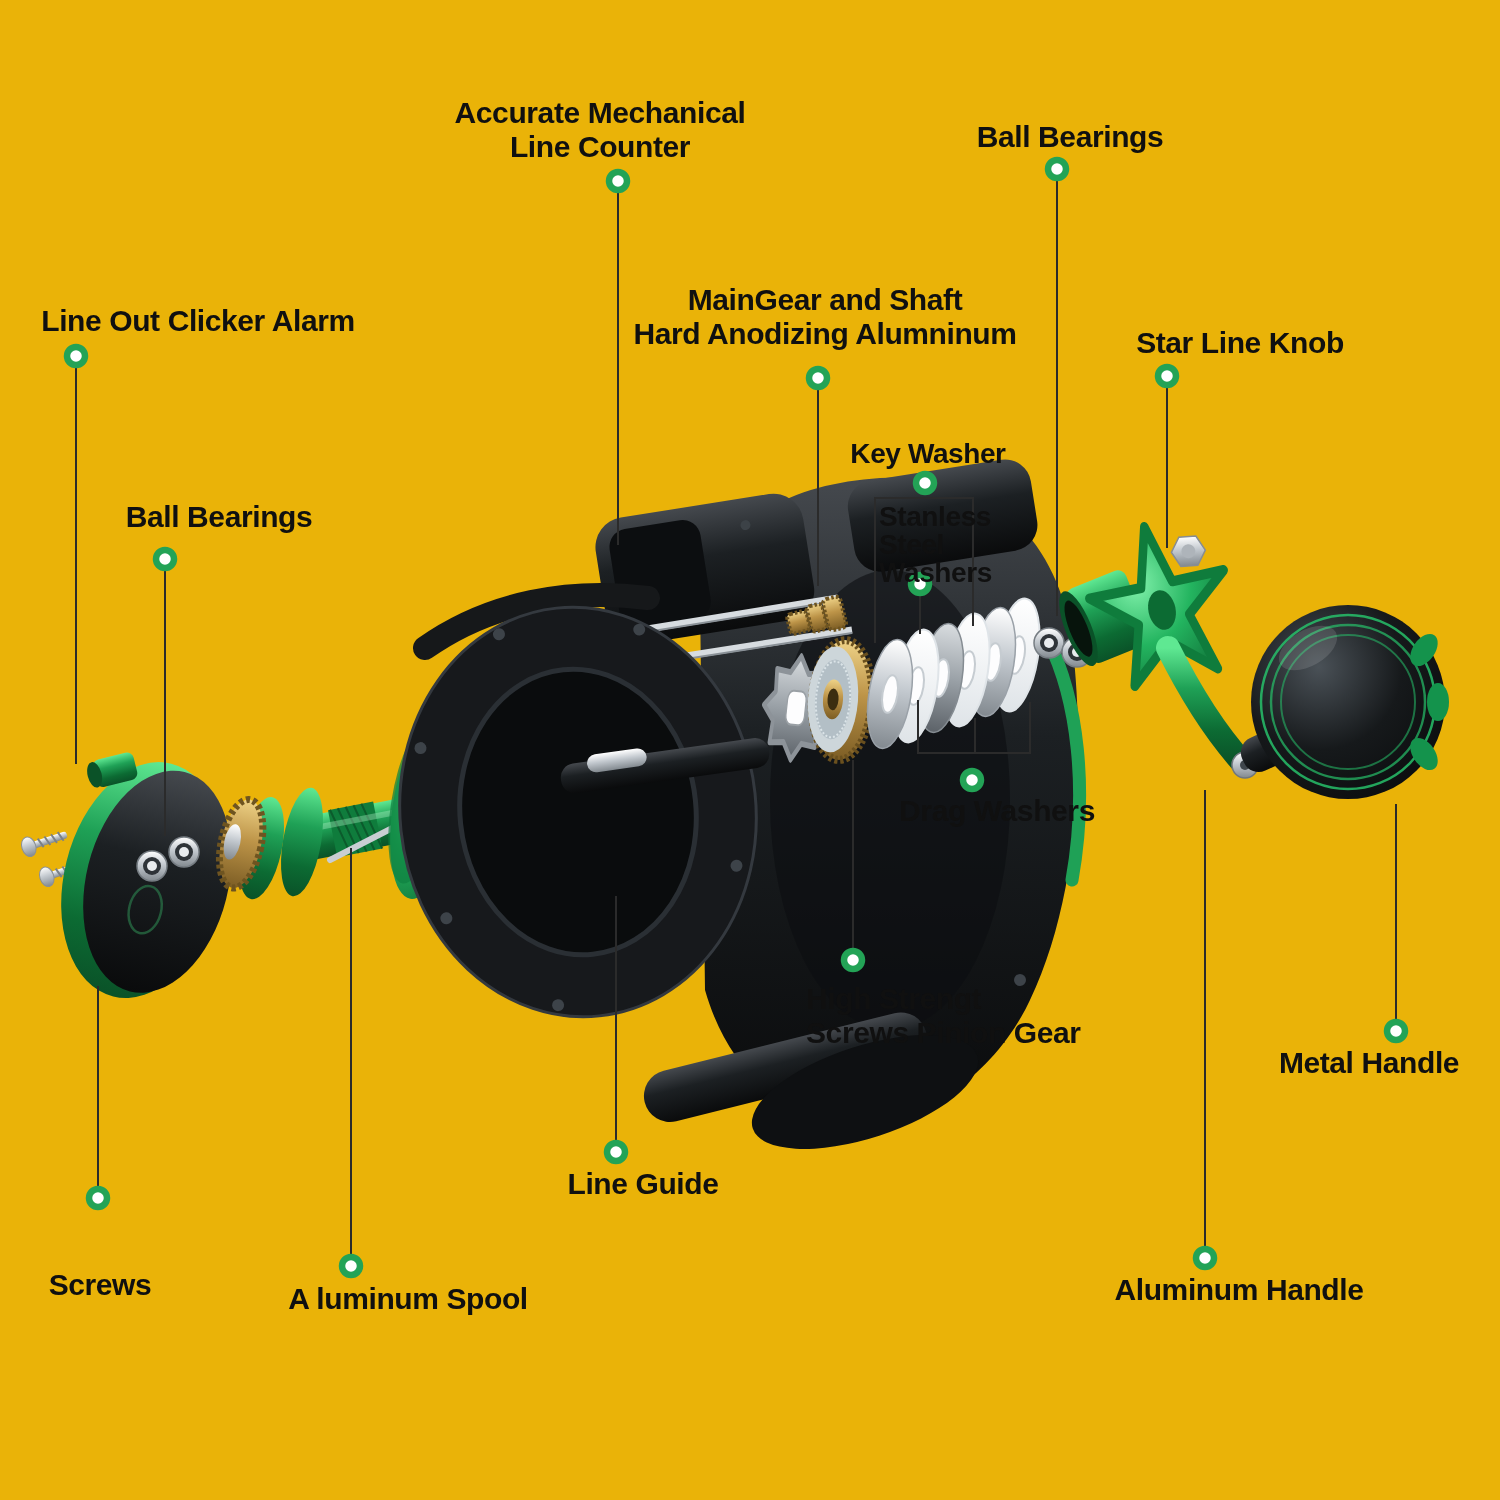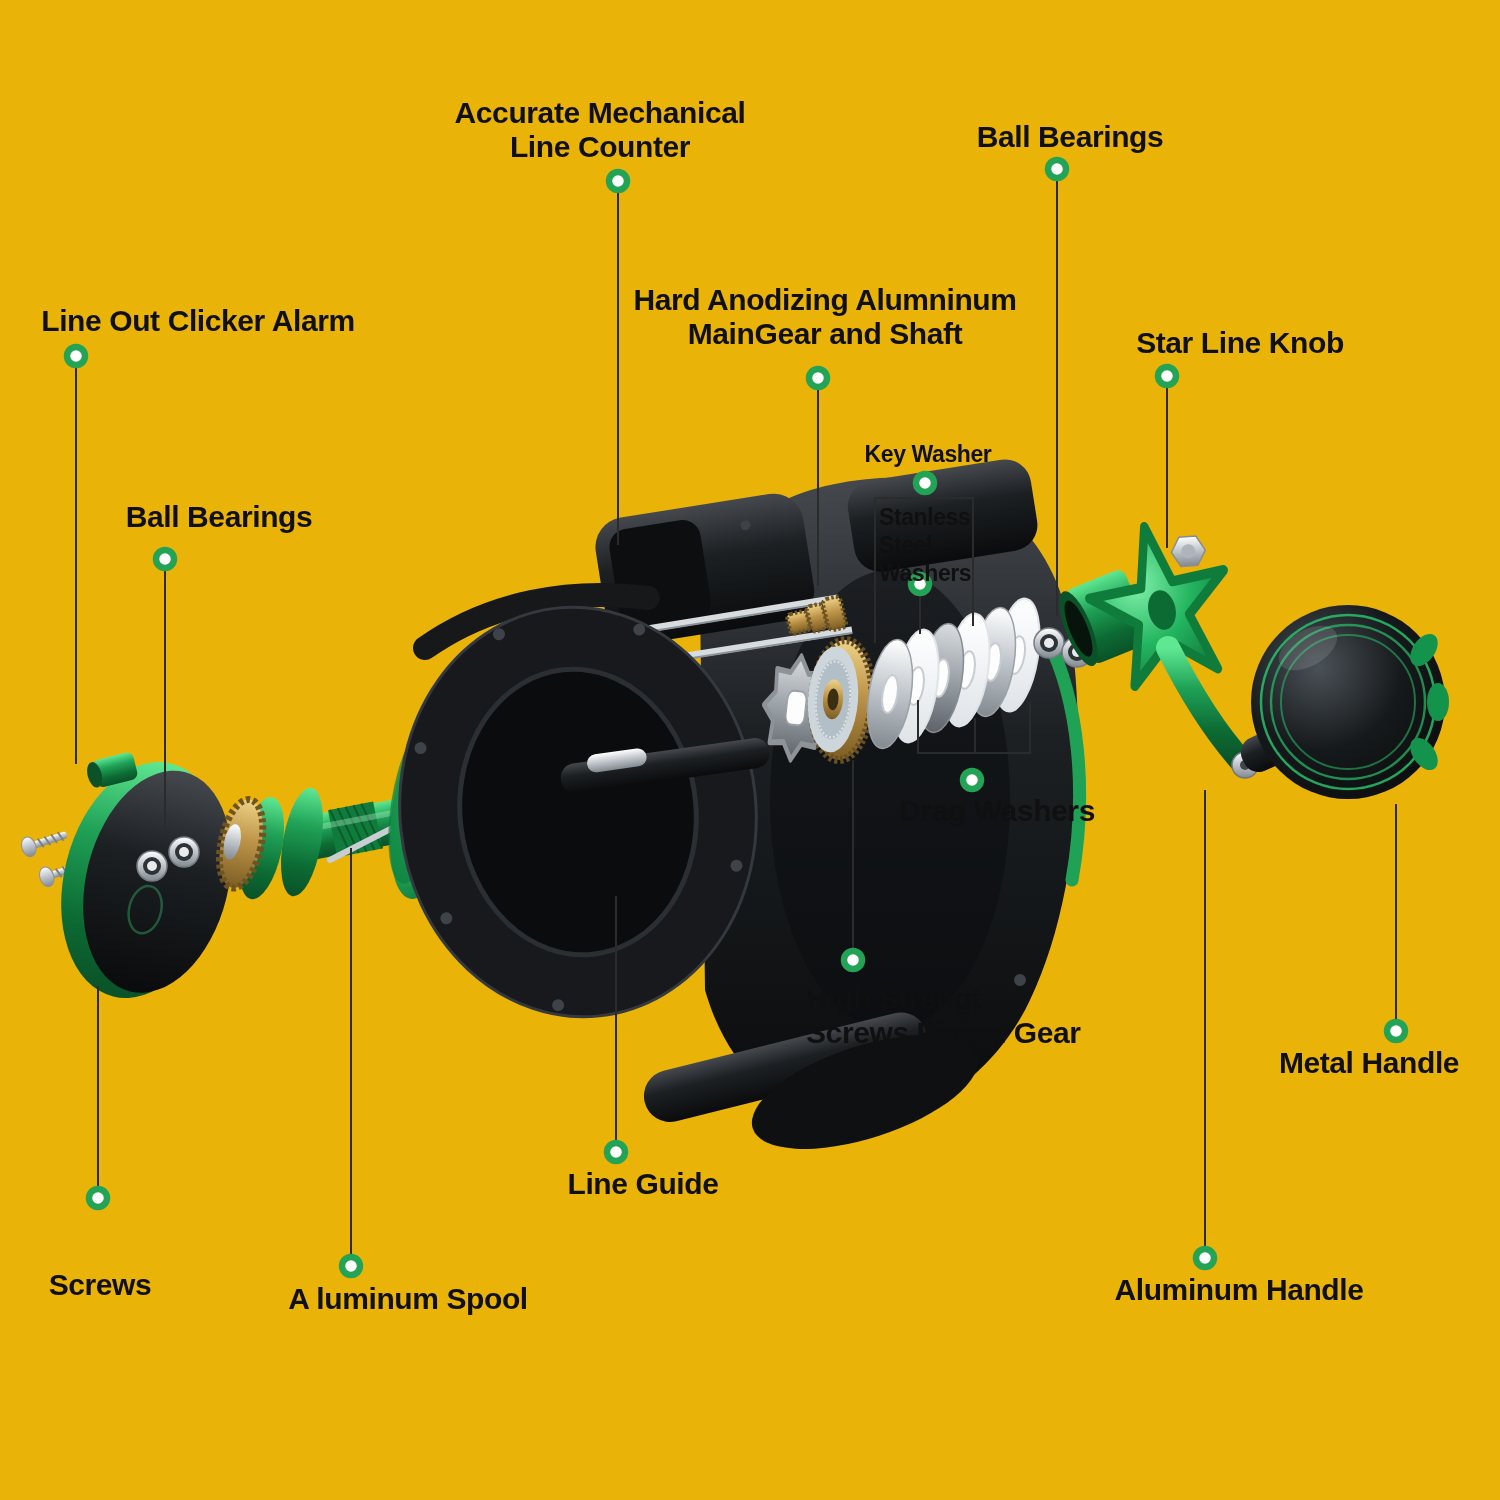--- a/index.html
+++ b/index.html
@@ -2,21 +2,21 @@
 <html><head>
 <meta charset="utf-8">
 <style>
   html,body{margin:0;padding:0;background:#ffffff;}
   #canvas{position:relative;width:1500px;height:1500px;background:#eab308;overflow:hidden;
           font-family:"Liberation Sans",sans-serif;}
   #art{position:absolute;left:0;top:0;}
   .label{position:absolute;color:#101010;font-size:30px;font-weight:600;line-height:34px;
          white-space:nowrap;letter-spacing:-0.4px;}
   .center{transform:translateX(-50%);text-align:center;}
-  .small{font-size:23px;line-height:28px;}
+  .small{font-size:28px;line-height:28px;}
 </style>
 </head>
 <body>
 
 <div id="canvas">
 
 <svg id="art" width="1500" height="1500" viewBox="0 0 1500 1500">
   <defs>
     <linearGradient id="gGreen" x1="0" y1="0" x2="0" y2="1">
       <stop offset="0" stop-color="#5fe892"></stop>
@@ -315,22 +315,22 @@
 
 <div class="label center" style="left:1070px;top:120px;">
   <div>Ball Bearings</div>
 </div>
 
 <div class="label center" style="left:182px;top:304px;margin-left:16px;">
   <div>Line Out Clicker Alarm</div>
 </div>
 
 <div class="label center" style="left:825px;top:283px;">
+  <div>MainGear and Shaft</div>
   <div>Hard Anodizing Alumninum</div>
-  <div>MainGear and Shaft</div>
 </div>
 
 <div class="label center" style="left:1240px;top:326px;">
   <div>Star Line Knob</div>
 </div>
 
 <div class="label small center" style="left:928px;top:440px;">
   <div>Key Washer</div>
 </div>
 

